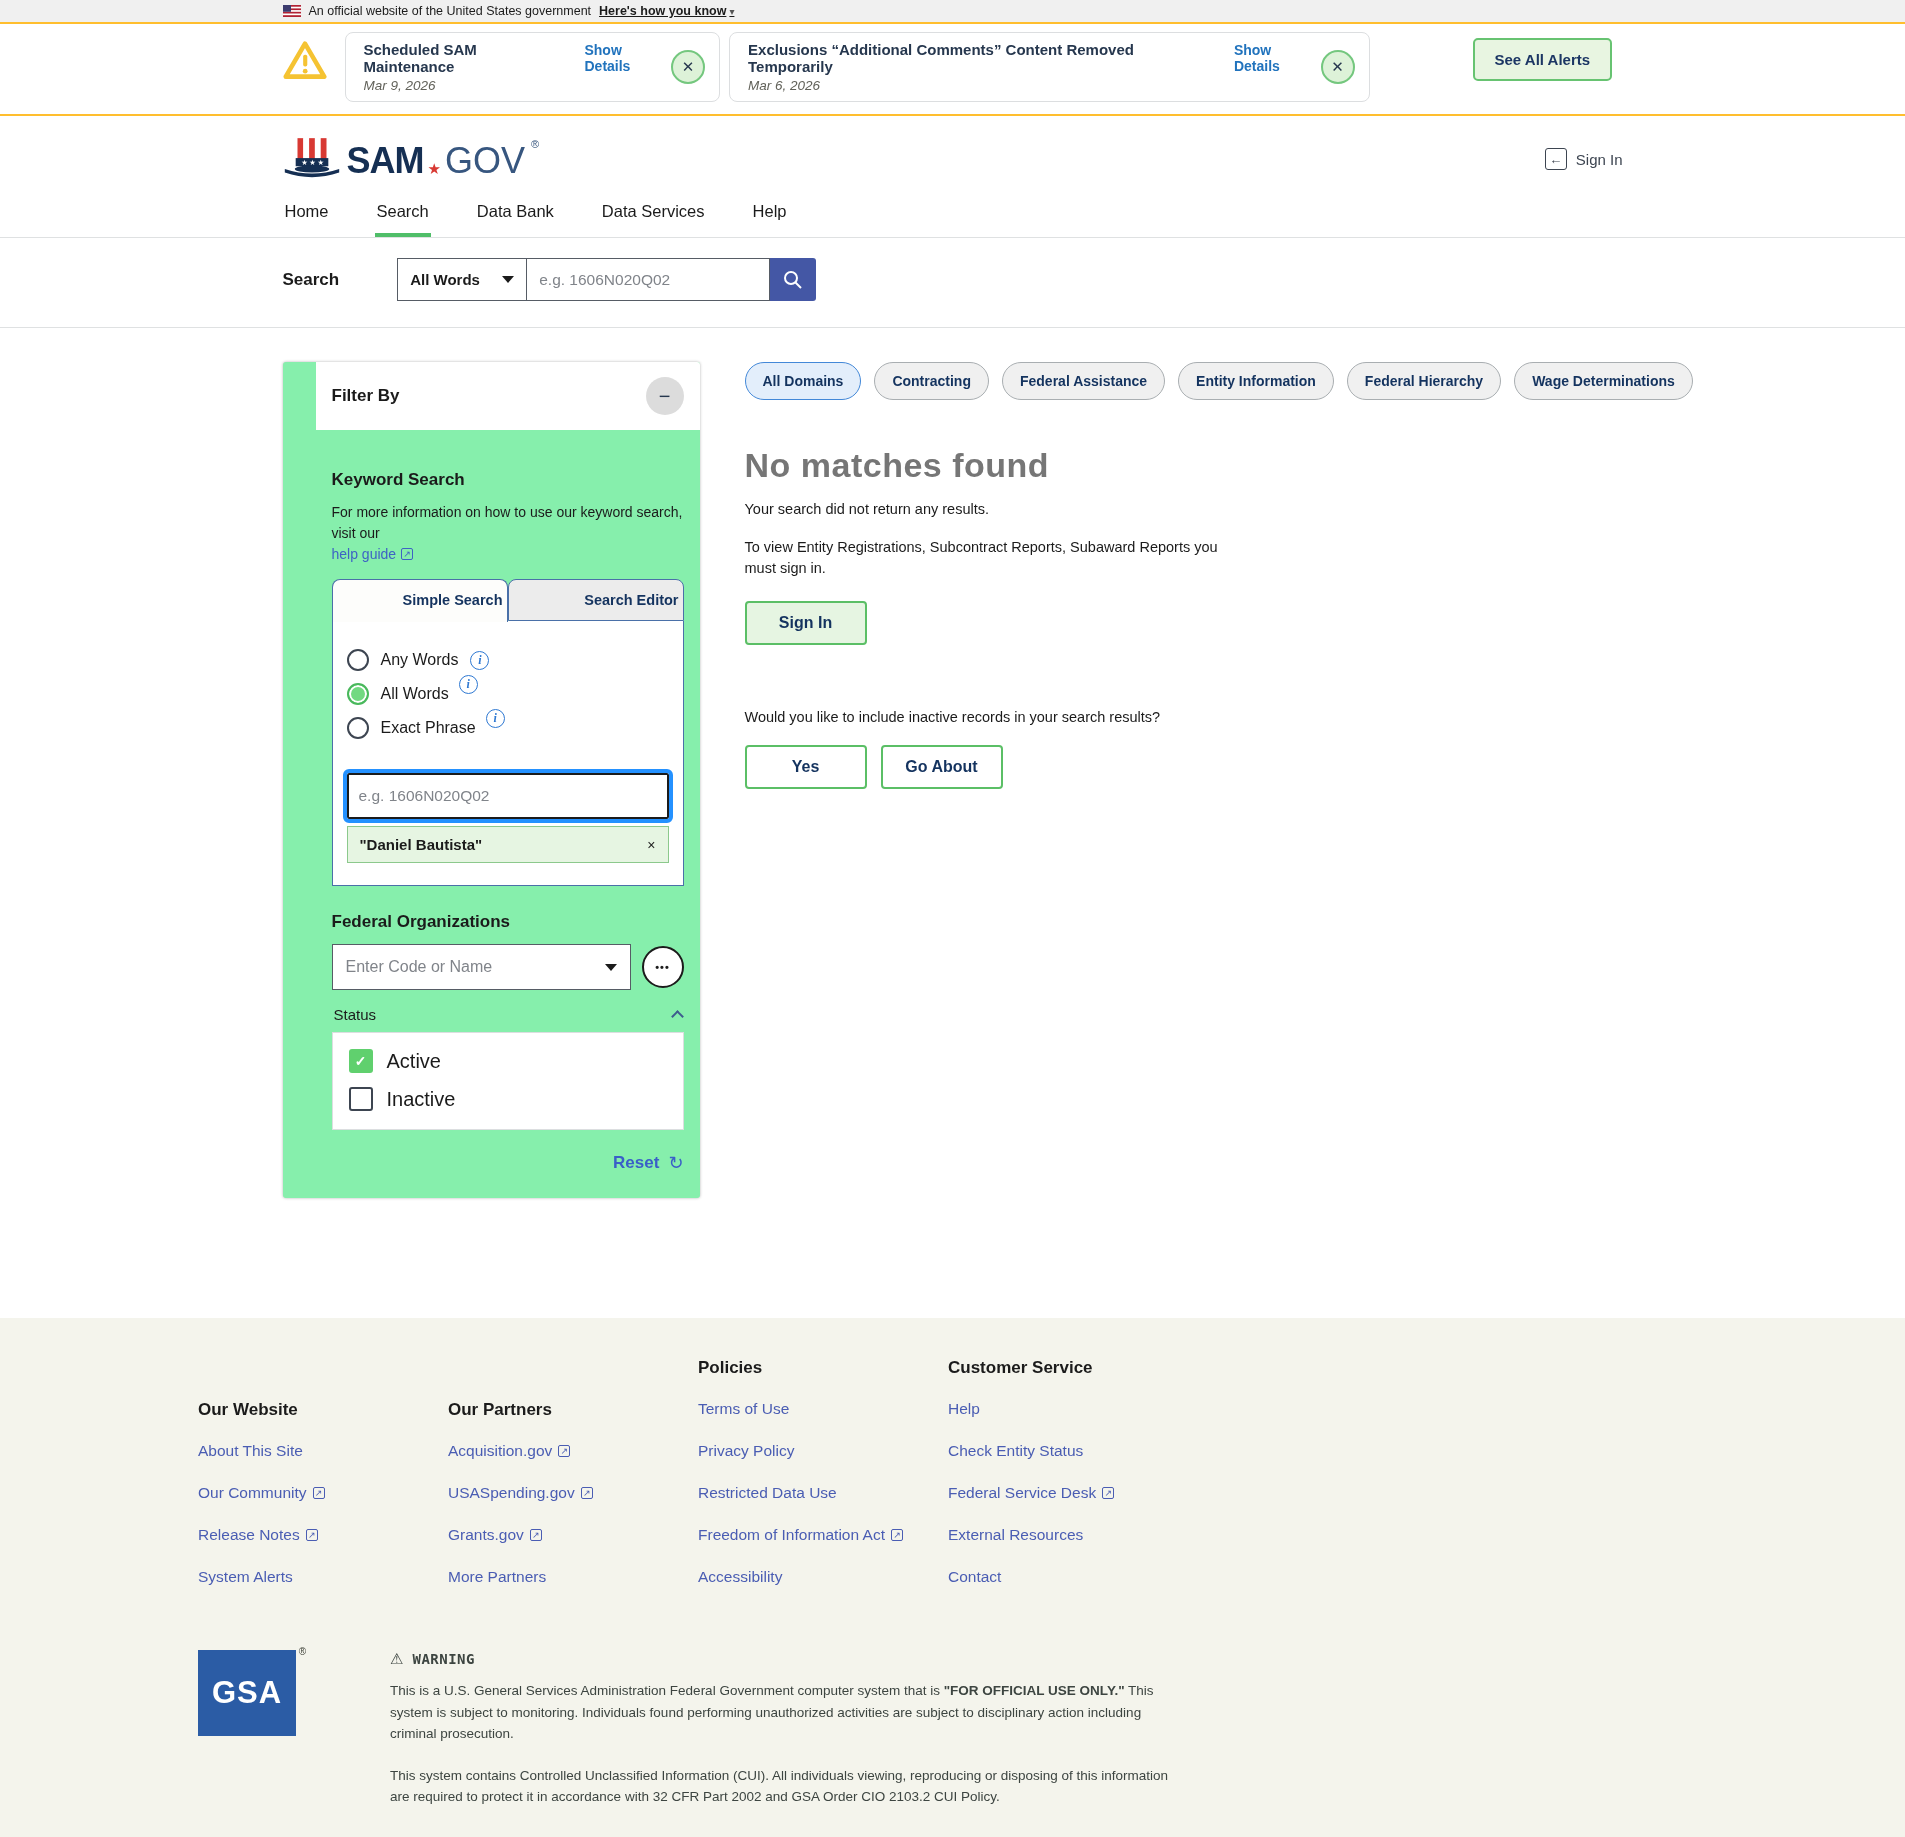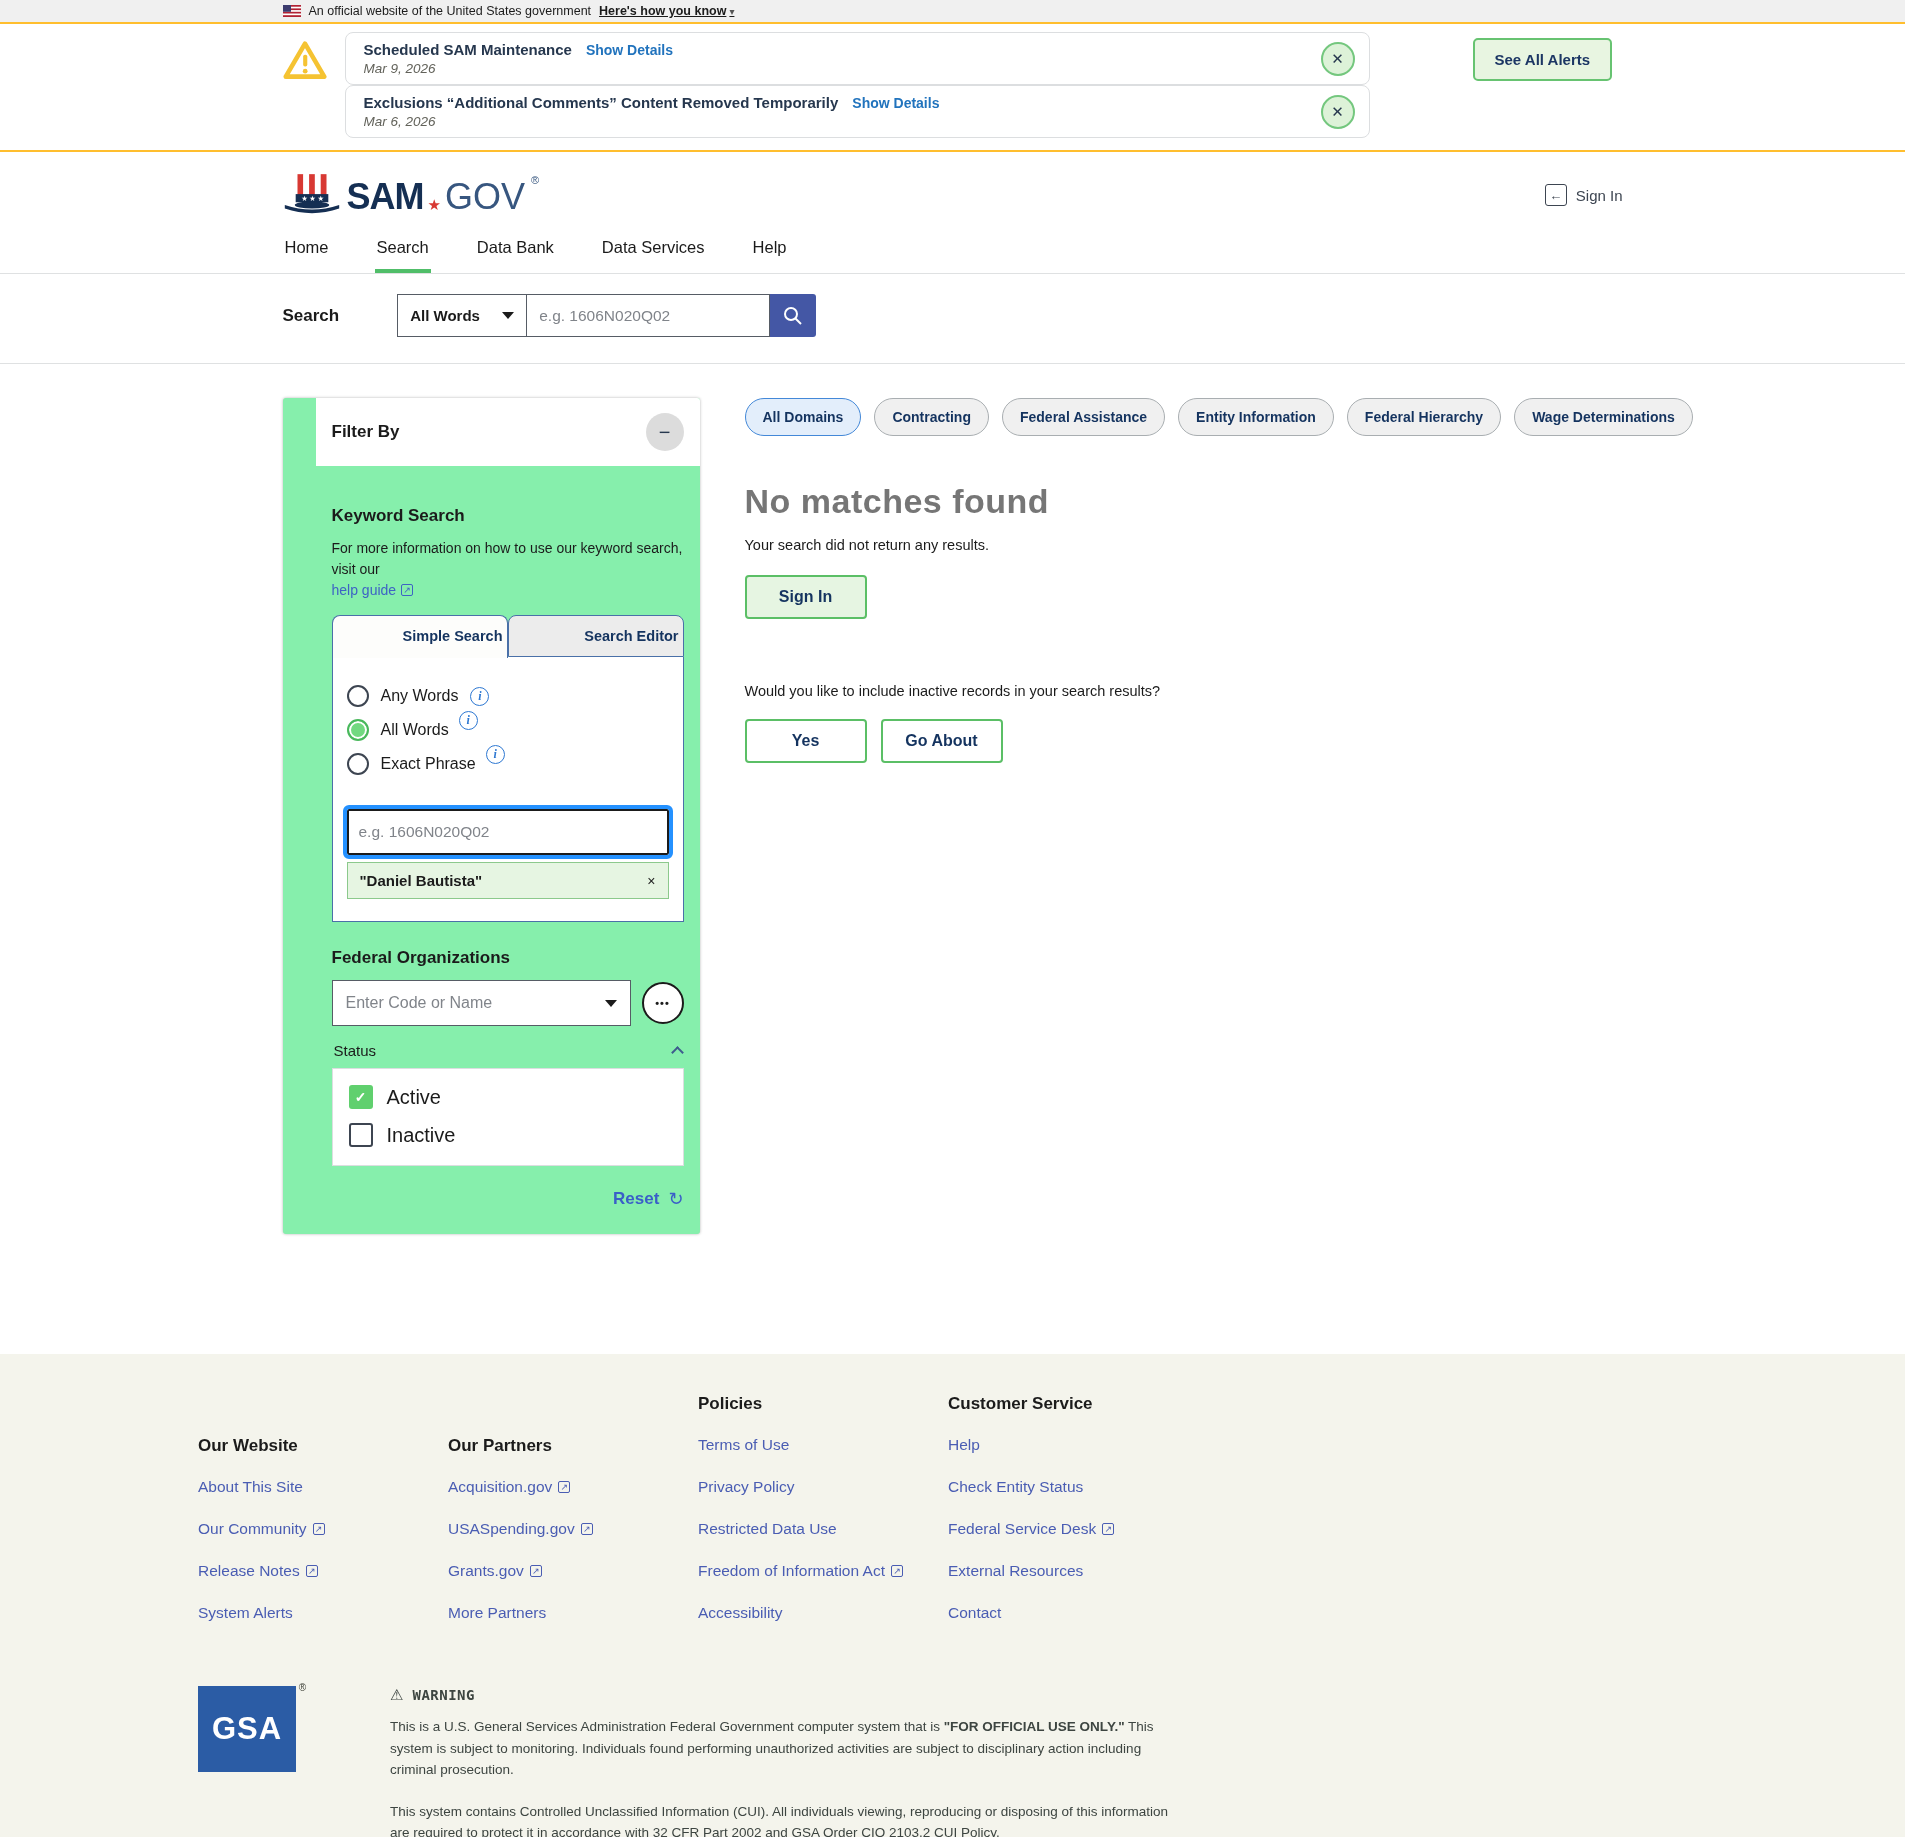--- a/index.html
+++ b/index.html
@@ -11,21 +11,21 @@
   .gov-banner { background:#f0f0f0; border-bottom:2px solid #ffbe2e; height:24px; }
   .gov-banner .container { display:flex; align-items:center; gap:8px; height:22px; font-size:12.5px; color:#1b1b1b; }
   .flag { width:18px; height:12px; display:inline-block; }
   .how-link { color:#1b1b1b; text-decoration:underline; cursor:pointer; display:flex; align-items:center; gap:3px; }
   .how-link .chev { font-size:10px; color:#555; }
 
   
   .alerts { background:#fff; border-bottom:2px solid #ffbe2e; padding:8px 0 12px; }
   .alerts .container { display:flex; align-items:flex-start; }
   .warn-tri { width:44px; margin-top:8px; flex:0 0 auto; }
-  .alert-stack { width:1025px; margin-left:18px; display:flex; flex-direction:column; }
+  .alert-stack { width:1025px; margin-left:18px; display:flex; flex-direction:row; gap:9px; }
   .alert-card { border:1px solid #dcdee0; border-radius:8px; padding:8px 14px 8px 18px; display:flex; align-items:center; justify-content:space-between; background:#fff; }
   .alert-title-row { display:flex; align-items:baseline; gap:14px; }
   .alert-title { font-weight:bold; font-size:15px; color:#26374e; }
   .alert-link { font-weight:bold; font-size:14px; color:#2173bd; cursor:pointer; }
   .alert-date { font-style:italic; font-size:13.5px; color:#62625a; margin-top:3px; }
   .alert-close { width:34px; height:34px; border-radius:50%; background:#ddf2d8; border:2px solid #74c77e; color:#26374e; font-size:15px; display:flex; align-items:center; justify-content:center; cursor:pointer; flex:0 0 auto; }
   .see-all-btn { margin-left:103px; margin-top:6px; background:#e8f5e1; border:2px solid #67c371; border-radius:5px; padding:11px 20px; font-weight:bold; font-size:15px; color:#1c3664; cursor:pointer; white-space:nowrap; }
 
   
   .hdr { padding:20px 0 10px; }
@@ -330,20 +330,21 @@
           <div class="pill active">All Domains</div>
           <div class="pill">Contracting</div>
           <div class="pill">Federal Assistance</div>
           <div class="pill">Entity Information</div>
           <div class="pill">Federal Hierarchy</div>
           <div class="pill">Wage Determinations</div>
         </div>
 
         <div class="nm-title">No matches found</div>
         <div class="nm-p1">Your search did not return any results.</div>
+        <div class="nm-p2">To view Entity Registrations, Subcontract Reports, Subaward Reports you must sign in.</div>
         <button class="btn-green">Sign In</button>
         <div class="nm-q">Would you like to include inactive records in your search results?</div>
         <div class="btn-row">
           <button class="btn-outline">Yes</button>
           <button class="btn-outline">Go About</button>
         </div>
       </div>
 
     </div>
   </div>

